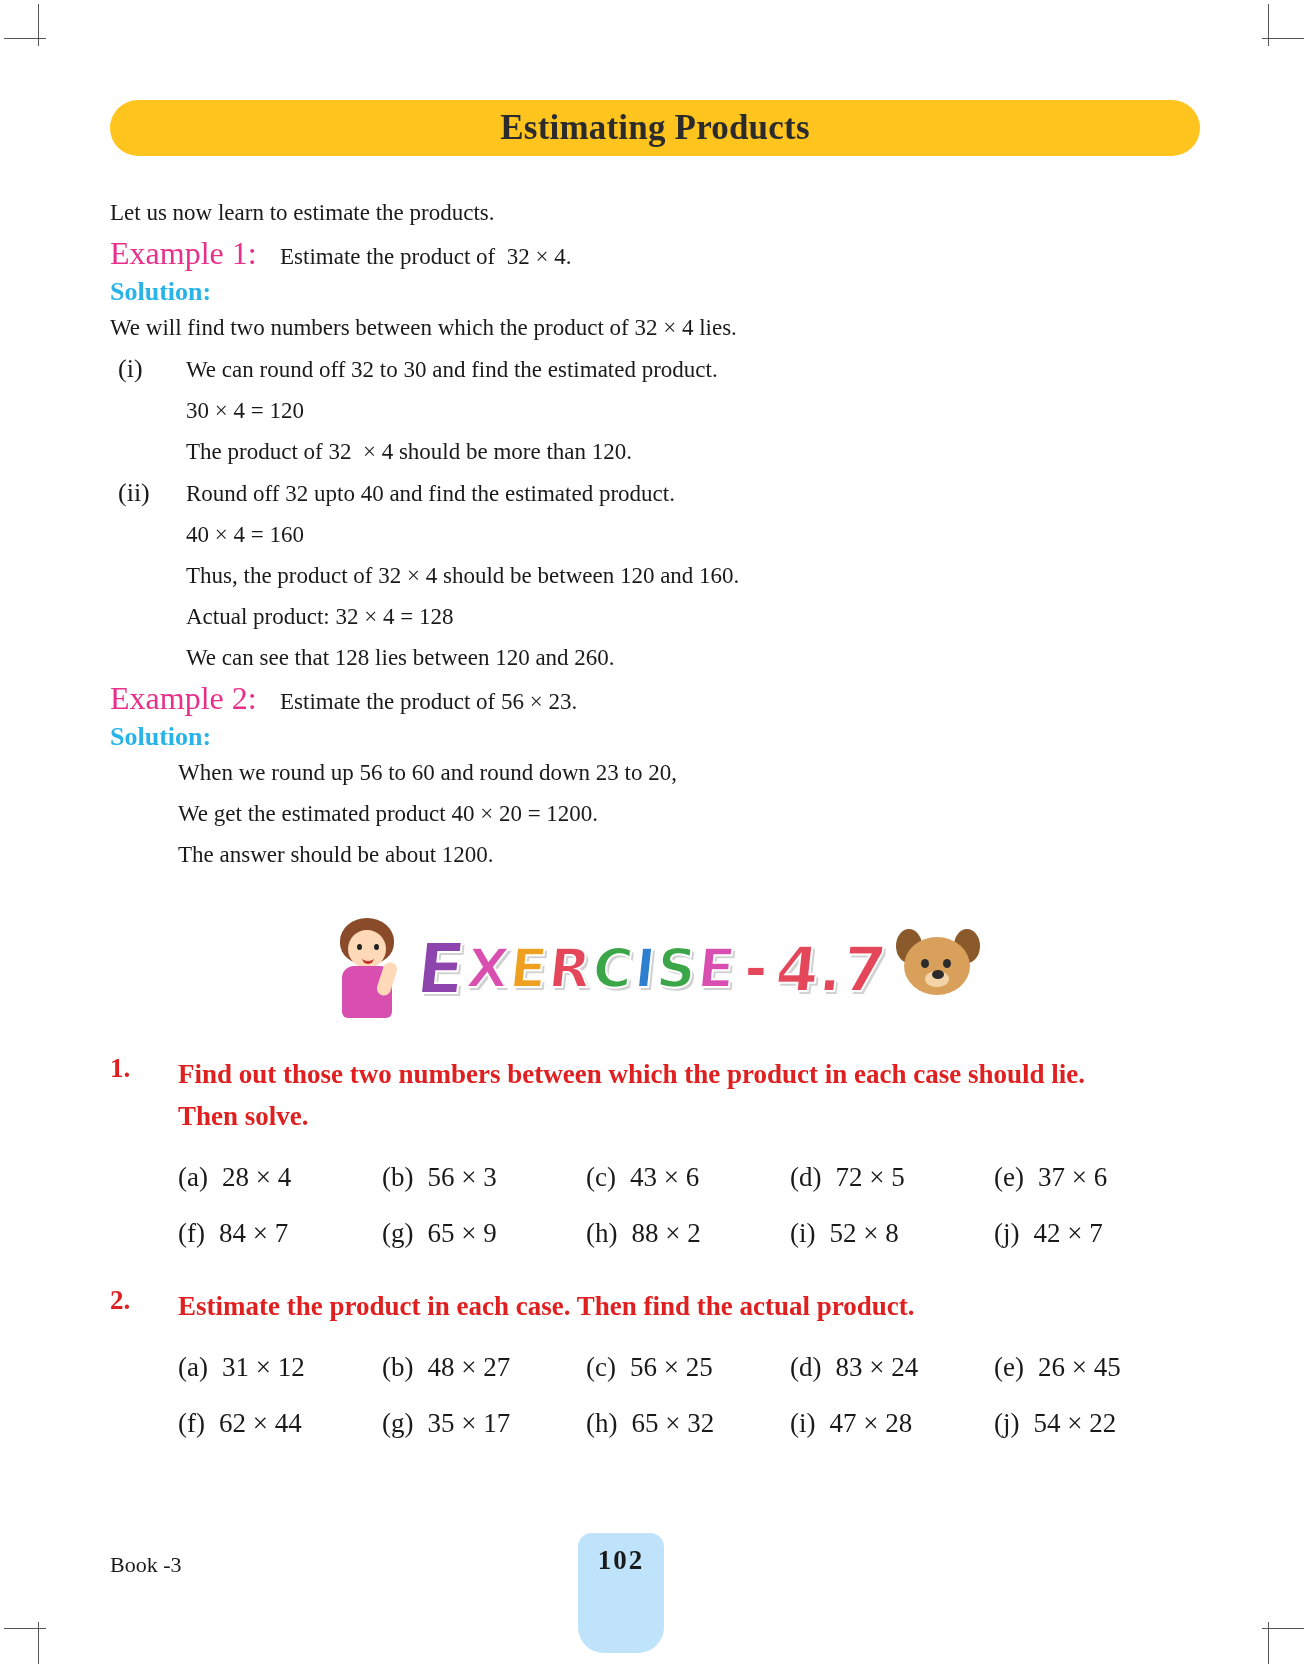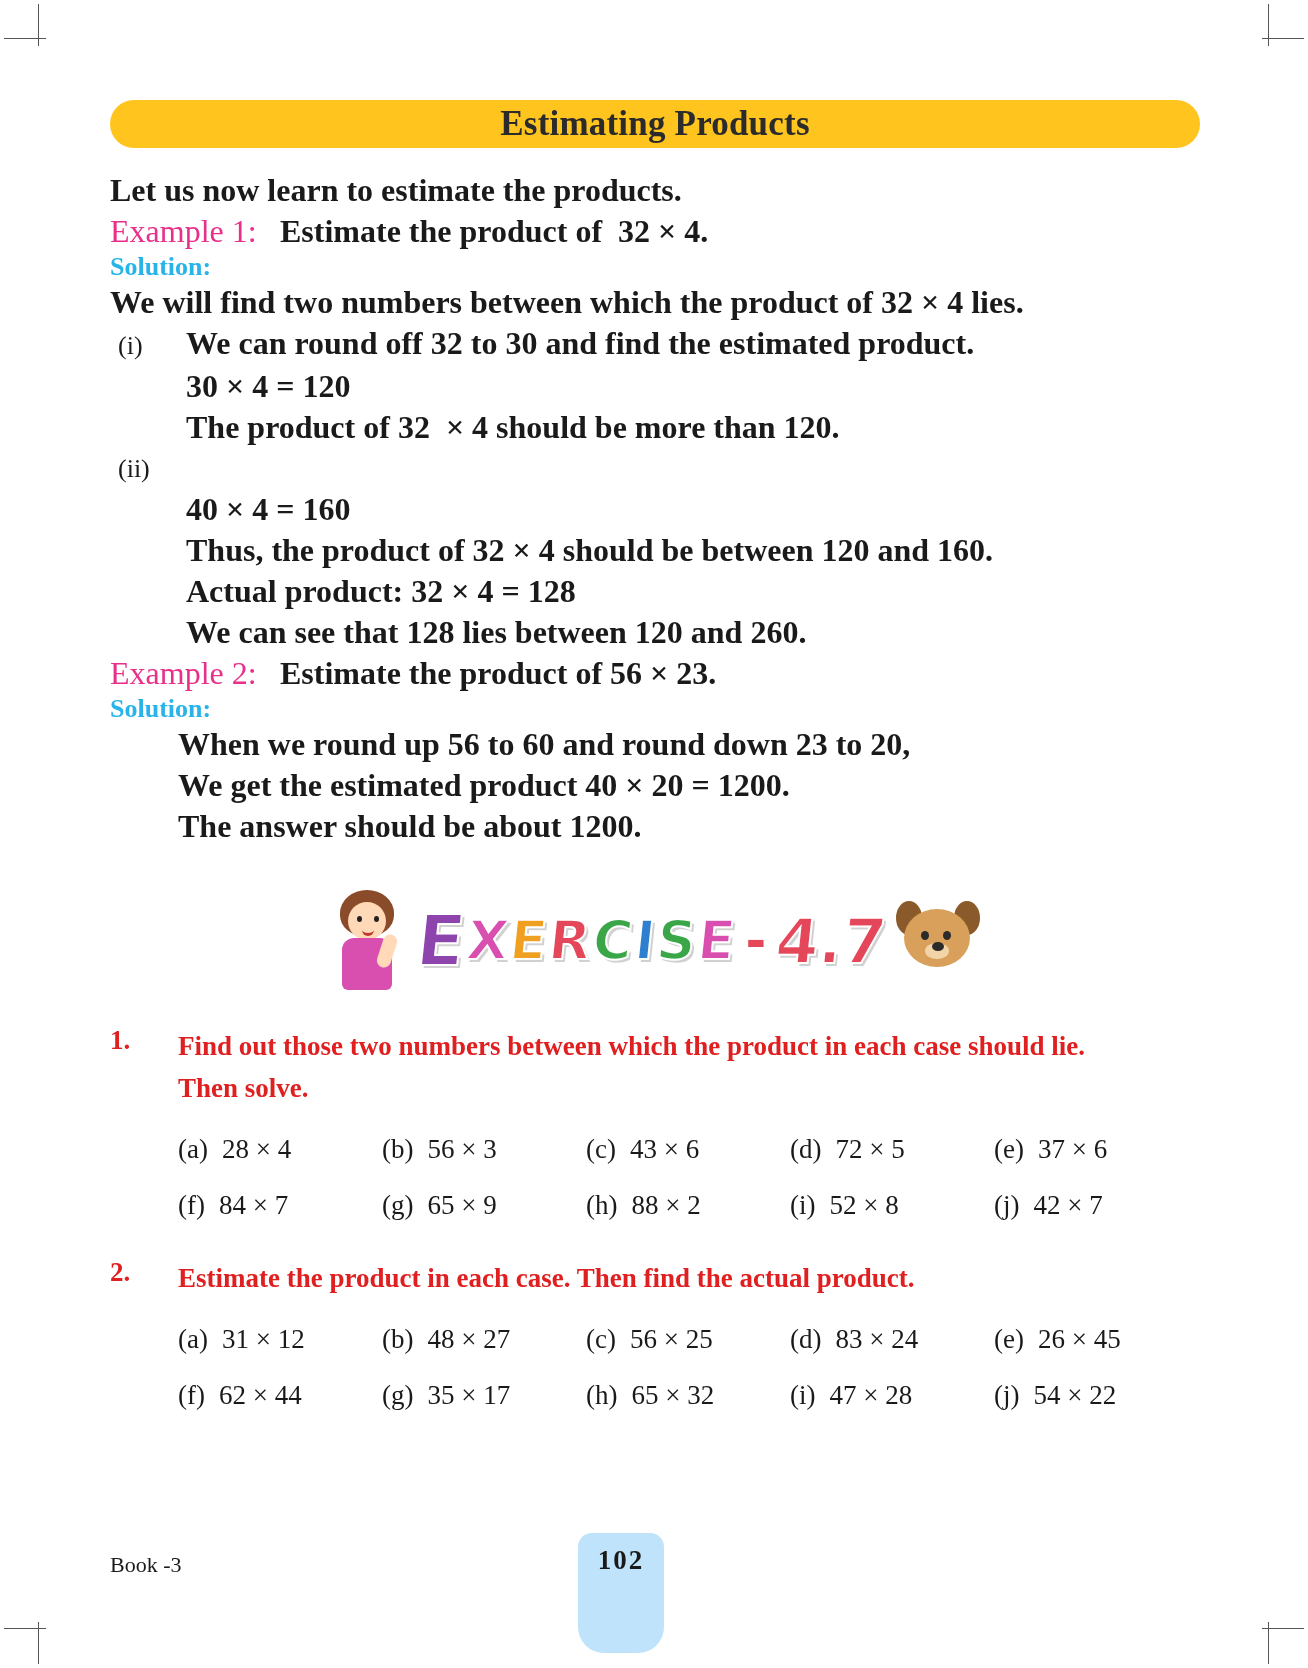--- a/index.html
+++ b/index.html
@@ -28,40 +28,39 @@
     position: absolute;
     left: 110px;
     top: 100px;
     width: 1090px;
   }
 
   
   .banner {
     background: #ffc41e;
     border-radius: 40px;
-    height: 48px;
+    height: 56px;
     display: flex;
     align-items: center;
     justify-content: center;
-    margin-bottom: 22px;
+    margin-bottom: 36px;
   }
   .banner-title {
     font-size: 35px;
     font-weight: bold;
     color: #2b2b2b;
     letter-spacing: 0.2px;
   }
 
   
   .line {
-    font-size: 32px;
+    font-size: 23px;
     line-height: 41px;
     color: #1a1a1a;
     white-space: pre-wrap;
-    font-weight: bold;
   }
   .row {
     display: flex;
     align-items: baseline;
     line-height: 41px;
   }
   .lbl-example {
     color: #e8308a;
     font-weight: normal;
     font-size: 32px;
@@ -287,20 +286,21 @@
   <div class="row indent-1">
     <span class="marker"></span>
     <span class="line">30 × 4 = 120</span>
   </div>
   <div class="row indent-1">
     <span class="marker"></span>
     <span class="line">The product of 32  × 4 should be more than 120.</span>
   </div>
   <div class="row indent-1">
     <span class="marker">(ii)</span>
+    <span class="line">Round off 32 upto 40 and find the estimated product.</span>
   </div>
   <div class="row indent-1">
     <span class="marker"></span>
     <span class="line">40 × 4 = 160</span>
   </div>
   <div class="row indent-1">
     <span class="marker"></span>
     <span class="line">Thus, the product of 32 × 4 should be between 120 and 160.</span>
   </div>
   <div class="row indent-1">

